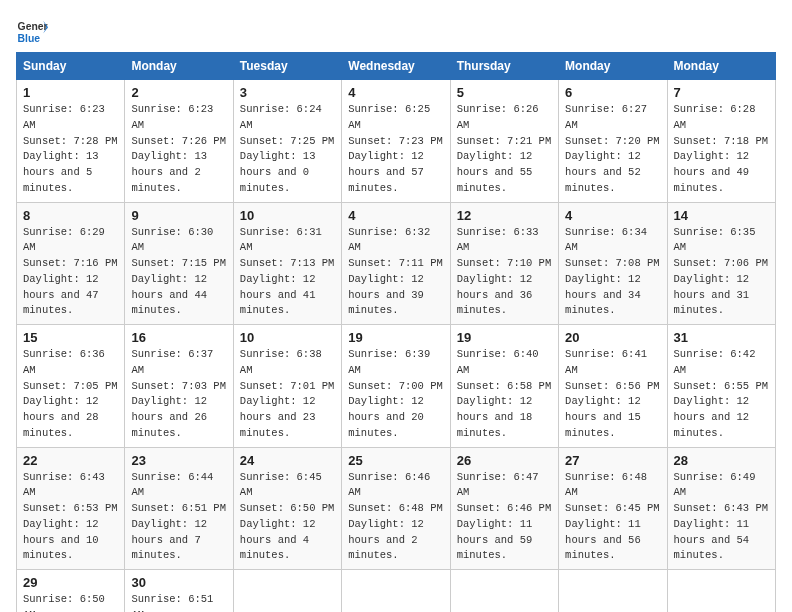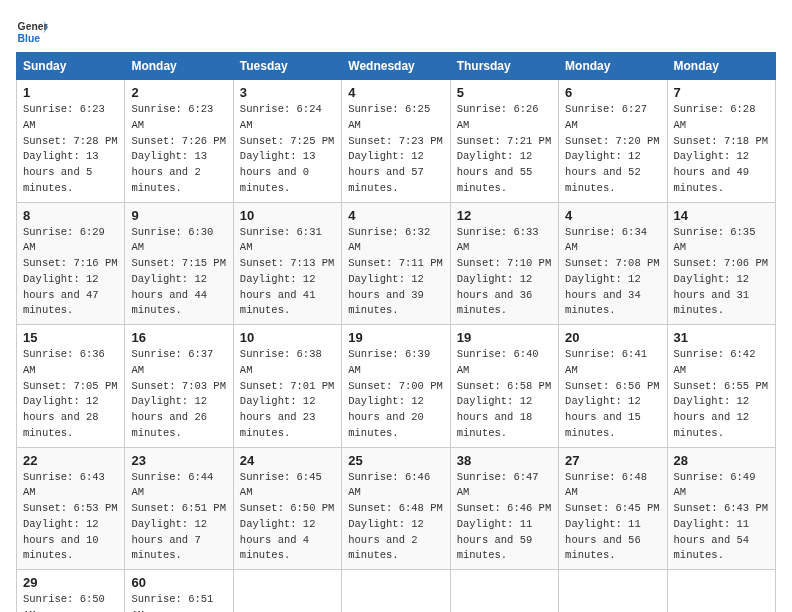--- a/index.html
+++ b/index.html
@@ -210,39 +210,39 @@
         </td>
         <td>
           <span class="day-num">24</span>
           <span class="day-detail">Sunrise: 6:45 AM<br>Sunset: 6:50 PM<br>Daylight: 12 hours and 4 minutes.</span>
         </td>
         <td>
           <span class="day-num">25</span>
           <span class="day-detail">Sunrise: 6:46 AM<br>Sunset: 6:48 PM<br>Daylight: 12 hours and 2 minutes.</span>
         </td>
         <td>
-          <span class="day-num">38</span>
+          <span class="day-num">26</span>
           <span class="day-detail">Sunrise: 6:47 AM<br>Sunset: 6:46 PM<br>Daylight: 11 hours and 59 minutes.</span>
         </td>
         <td>
           <span class="day-num">27</span>
           <span class="day-detail">Sunrise: 6:48 AM<br>Sunset: 6:45 PM<br>Daylight: 11 hours and 56 minutes.</span>
         </td>
         <td>
           <span class="day-num">28</span>
           <span class="day-detail">Sunrise: 6:49 AM<br>Sunset: 6:43 PM<br>Daylight: 11 hours and 54 minutes.</span>
         </td>
       </tr>
       <tr>
         <td>
           <span class="day-num">29</span>
           <span class="day-detail">Sunrise: 6:50 AM<br>Sunset: 6:41 PM<br>Daylight: 11 hours and 51 minutes.</span>
         </td>
         <td>
-          <span class="day-num">60</span>
+          <span class="day-num">30</span>
           <span class="day-detail">Sunrise: 6:51 AM<br>Sunset: 6:40 PM<br>Daylight: 11 hours and 48 minutes.</span>
         </td>
         <td class="empty-cell"></td>
         <td class="empty-cell"></td>
         <td class="empty-cell"></td>
         <td class="empty-cell"></td>
         <td class="empty-cell"></td>
       </tr>
     </tbody>
 </table>

